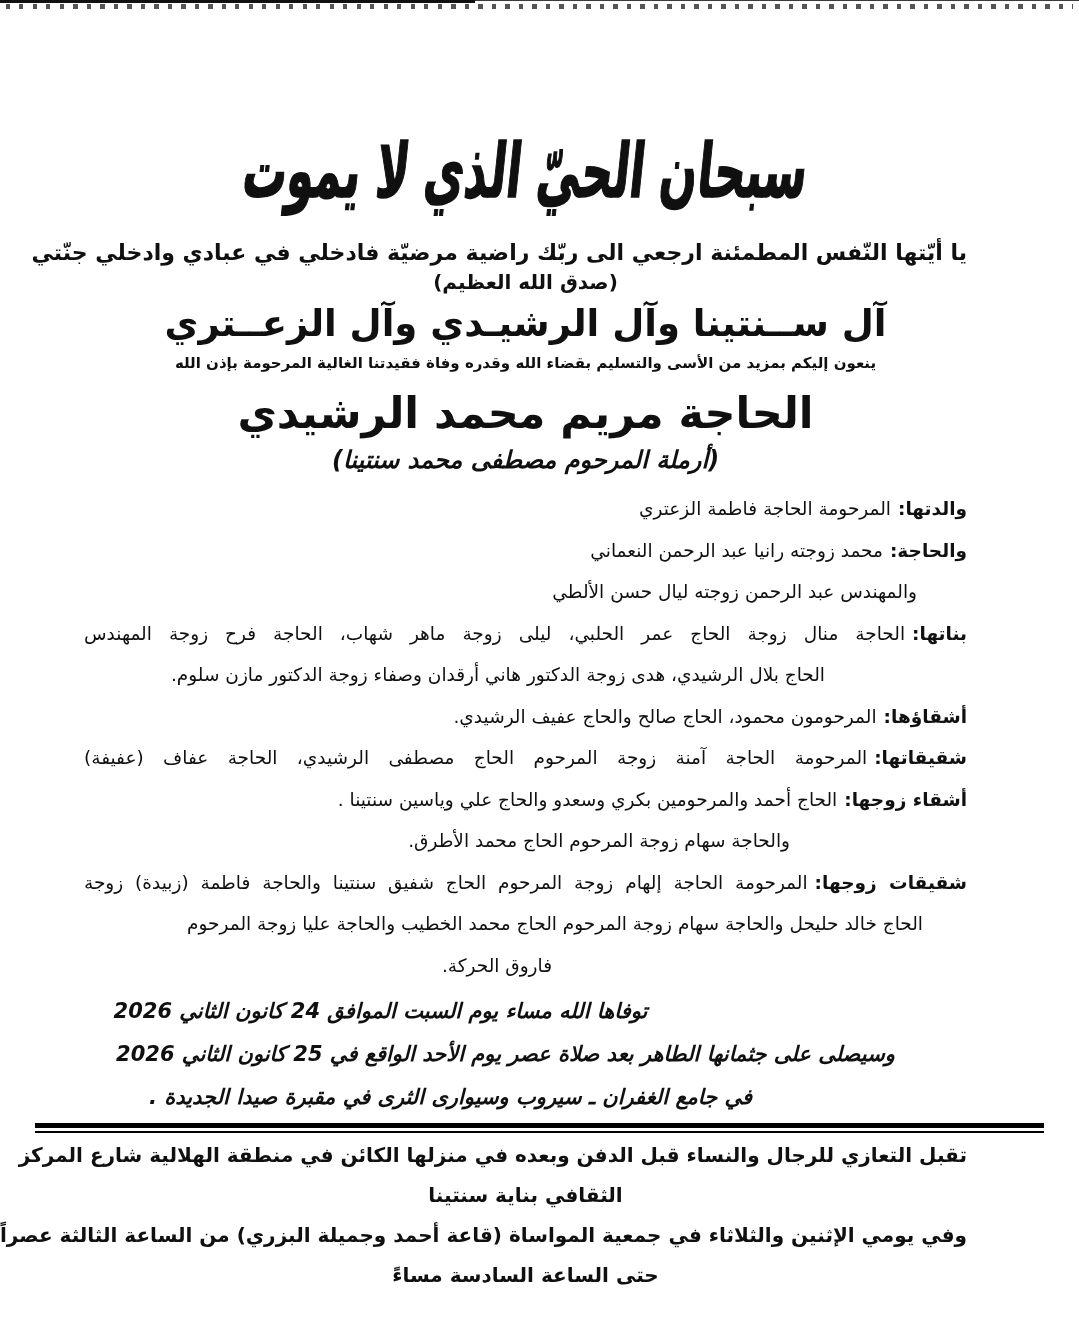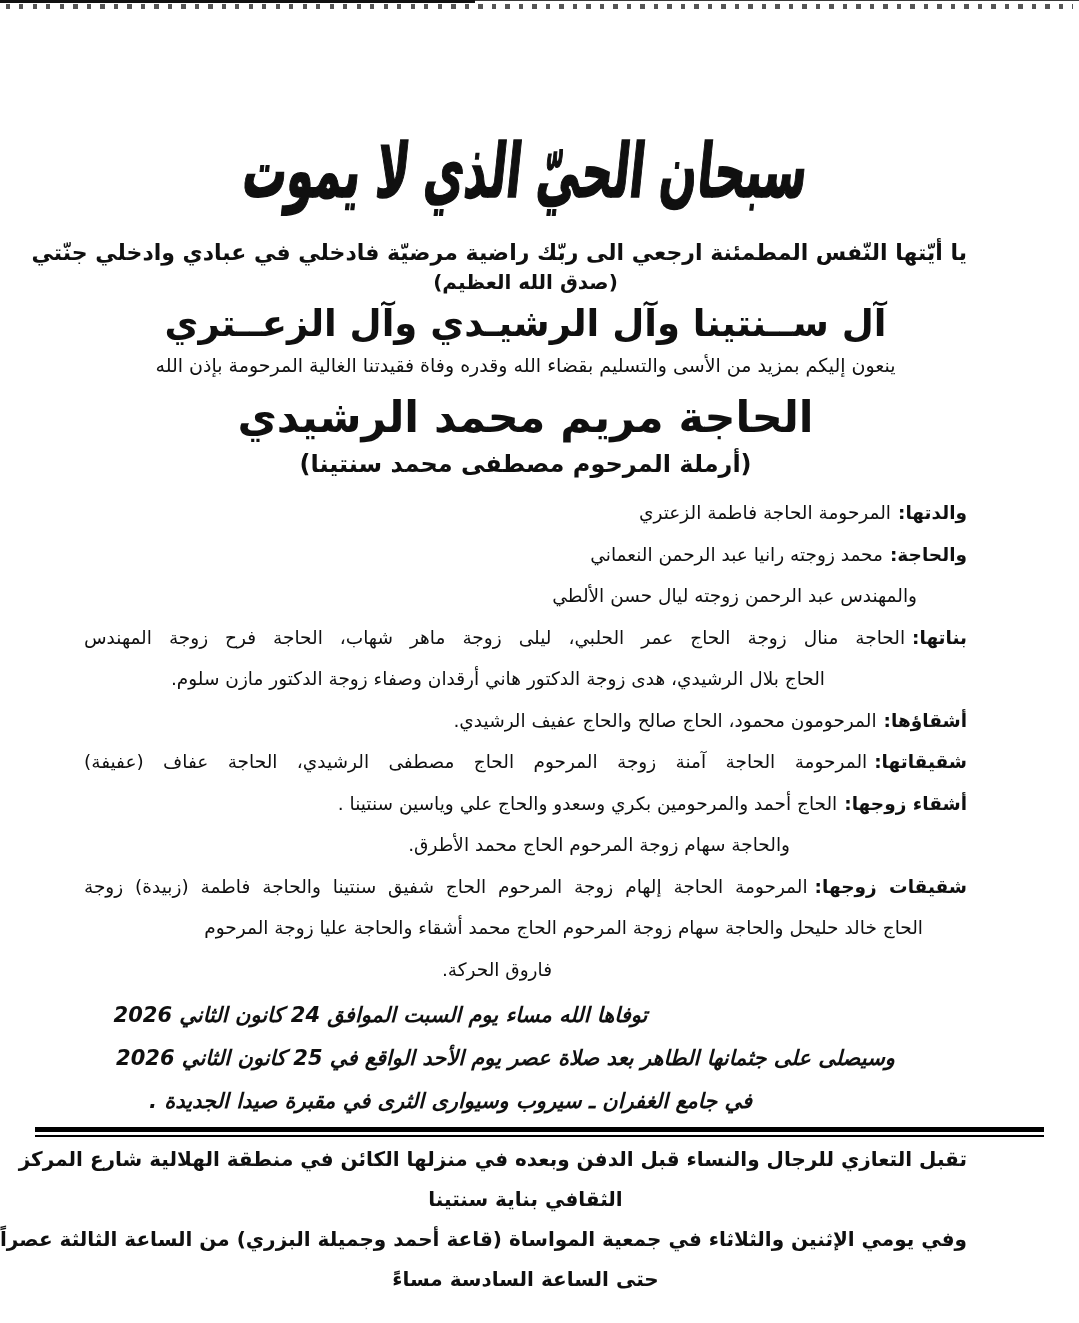--- a/index.html
+++ b/index.html
@@ -24,23 +24,23 @@
   }
   .callig-wrap{margin-top:112px;height:118px;display:flex;align-items:center;justify-content:center;overflow:visible;}
   .callig{
     font-size:50px;font-weight:bold;white-space:nowrap;
     transform:scale(.88,1.5) skewX(-10deg);
     -webkit-text-stroke:1px #101010;
   }
   .verse{margin-top:10px;font-size:22px;font-weight:bold;text-align:center;white-space:nowrap;}
   .attr{margin-top:5px;font-size:20px;font-weight:bold;text-align:center;}
   .families{margin-top:8px;font-size:37px;font-weight:bold;text-align:center;white-space:nowrap;}
-  .announce{margin-top:9px;font-size:19px;font-weight:normal;text-align:center;white-space:nowrap;}
+  .announce{margin-top:9px;font-size:15px;font-weight:bold;text-align:center;white-space:nowrap;}
   .deceased{margin-top:16px;font-size:43px;font-weight:bold;text-align:center;white-space:nowrap;}
-  .widow{margin-top:8px;font-size:24px;font-weight:bold;text-align:center;}
+  .widow{margin-top:8px;font-size:24px;font-weight:bold;text-align:center;font-style:italic;}
   .rels{margin-top:14px;}
   .rel{margin:0;font-size:18.5px;line-height:41.5px;white-space:nowrap;text-align:right;}
   .rel-label{font-weight:bold;margin-left:7px;}
   .rel-label:empty{margin:0;}
   .fill{white-space:normal;text-align:justify;text-align-last:justify;}
   .mr50{margin-right:50px;}
   .mr142{margin-right:142px;}
   .mr177{margin-right:177px;}
   .mr44{margin-right:44px;}
   .mr415{margin-right:415px;}
@@ -104,21 +104,21 @@
     <p class="rel">
       <strong class="rel-label">أشقاء زوجها:</strong><span>الحاج أحمد والمرحومين بكري وسعدو والحاج علي وياسين سنتينا .</span>
     </p>
     <p class="rel mr177">
       <strong class="rel-label"></strong><span>والحاجة سهام زوجة المرحوم الحاج محمد الأطرق.</span>
     </p>
     <p class="rel fill">
       <strong class="rel-label">شقيقات زوجها:</strong><span>المرحومة الحاجة إلهام زوجة المرحوم الحاج شفيق سنتينا والحاجة فاطمة (زبيدة) زوجة</span>
     </p>
     <p class="rel mr44">
-      <strong class="rel-label"></strong><span>الحاج خالد حليحل والحاجة سهام زوجة المرحوم الحاج محمد أشقاء والحاجة عليا زوجة المرحوم</span>
+      <strong class="rel-label"></strong><span>الحاج خالد حليحل والحاجة سهام زوجة المرحوم الحاج محمد الخطيب والحاجة عليا زوجة المرحوم</span>
     </p>
     <p class="rel mr415">
       <strong class="rel-label"></strong><span>فاروق الحركة.</span>
     </p>
   </div>
 
   <div class="funerals">
     <p class="funeral f-shift-a">توفاها الله مساء يوم السبت الموافق 24 كانون الثاني 2026</p>
     <p class="funeral f-shift-b">وسيصلى على جثمانها الطاهر بعد صلاة عصر يوم الأحد الواقع في 25 كانون الثاني 2026</p>
     <p class="funeral f-shift-c">في جامع الغفران ـ سيروب وسيوارى الثرى في مقبرة صيدا الجديدة .</p>

